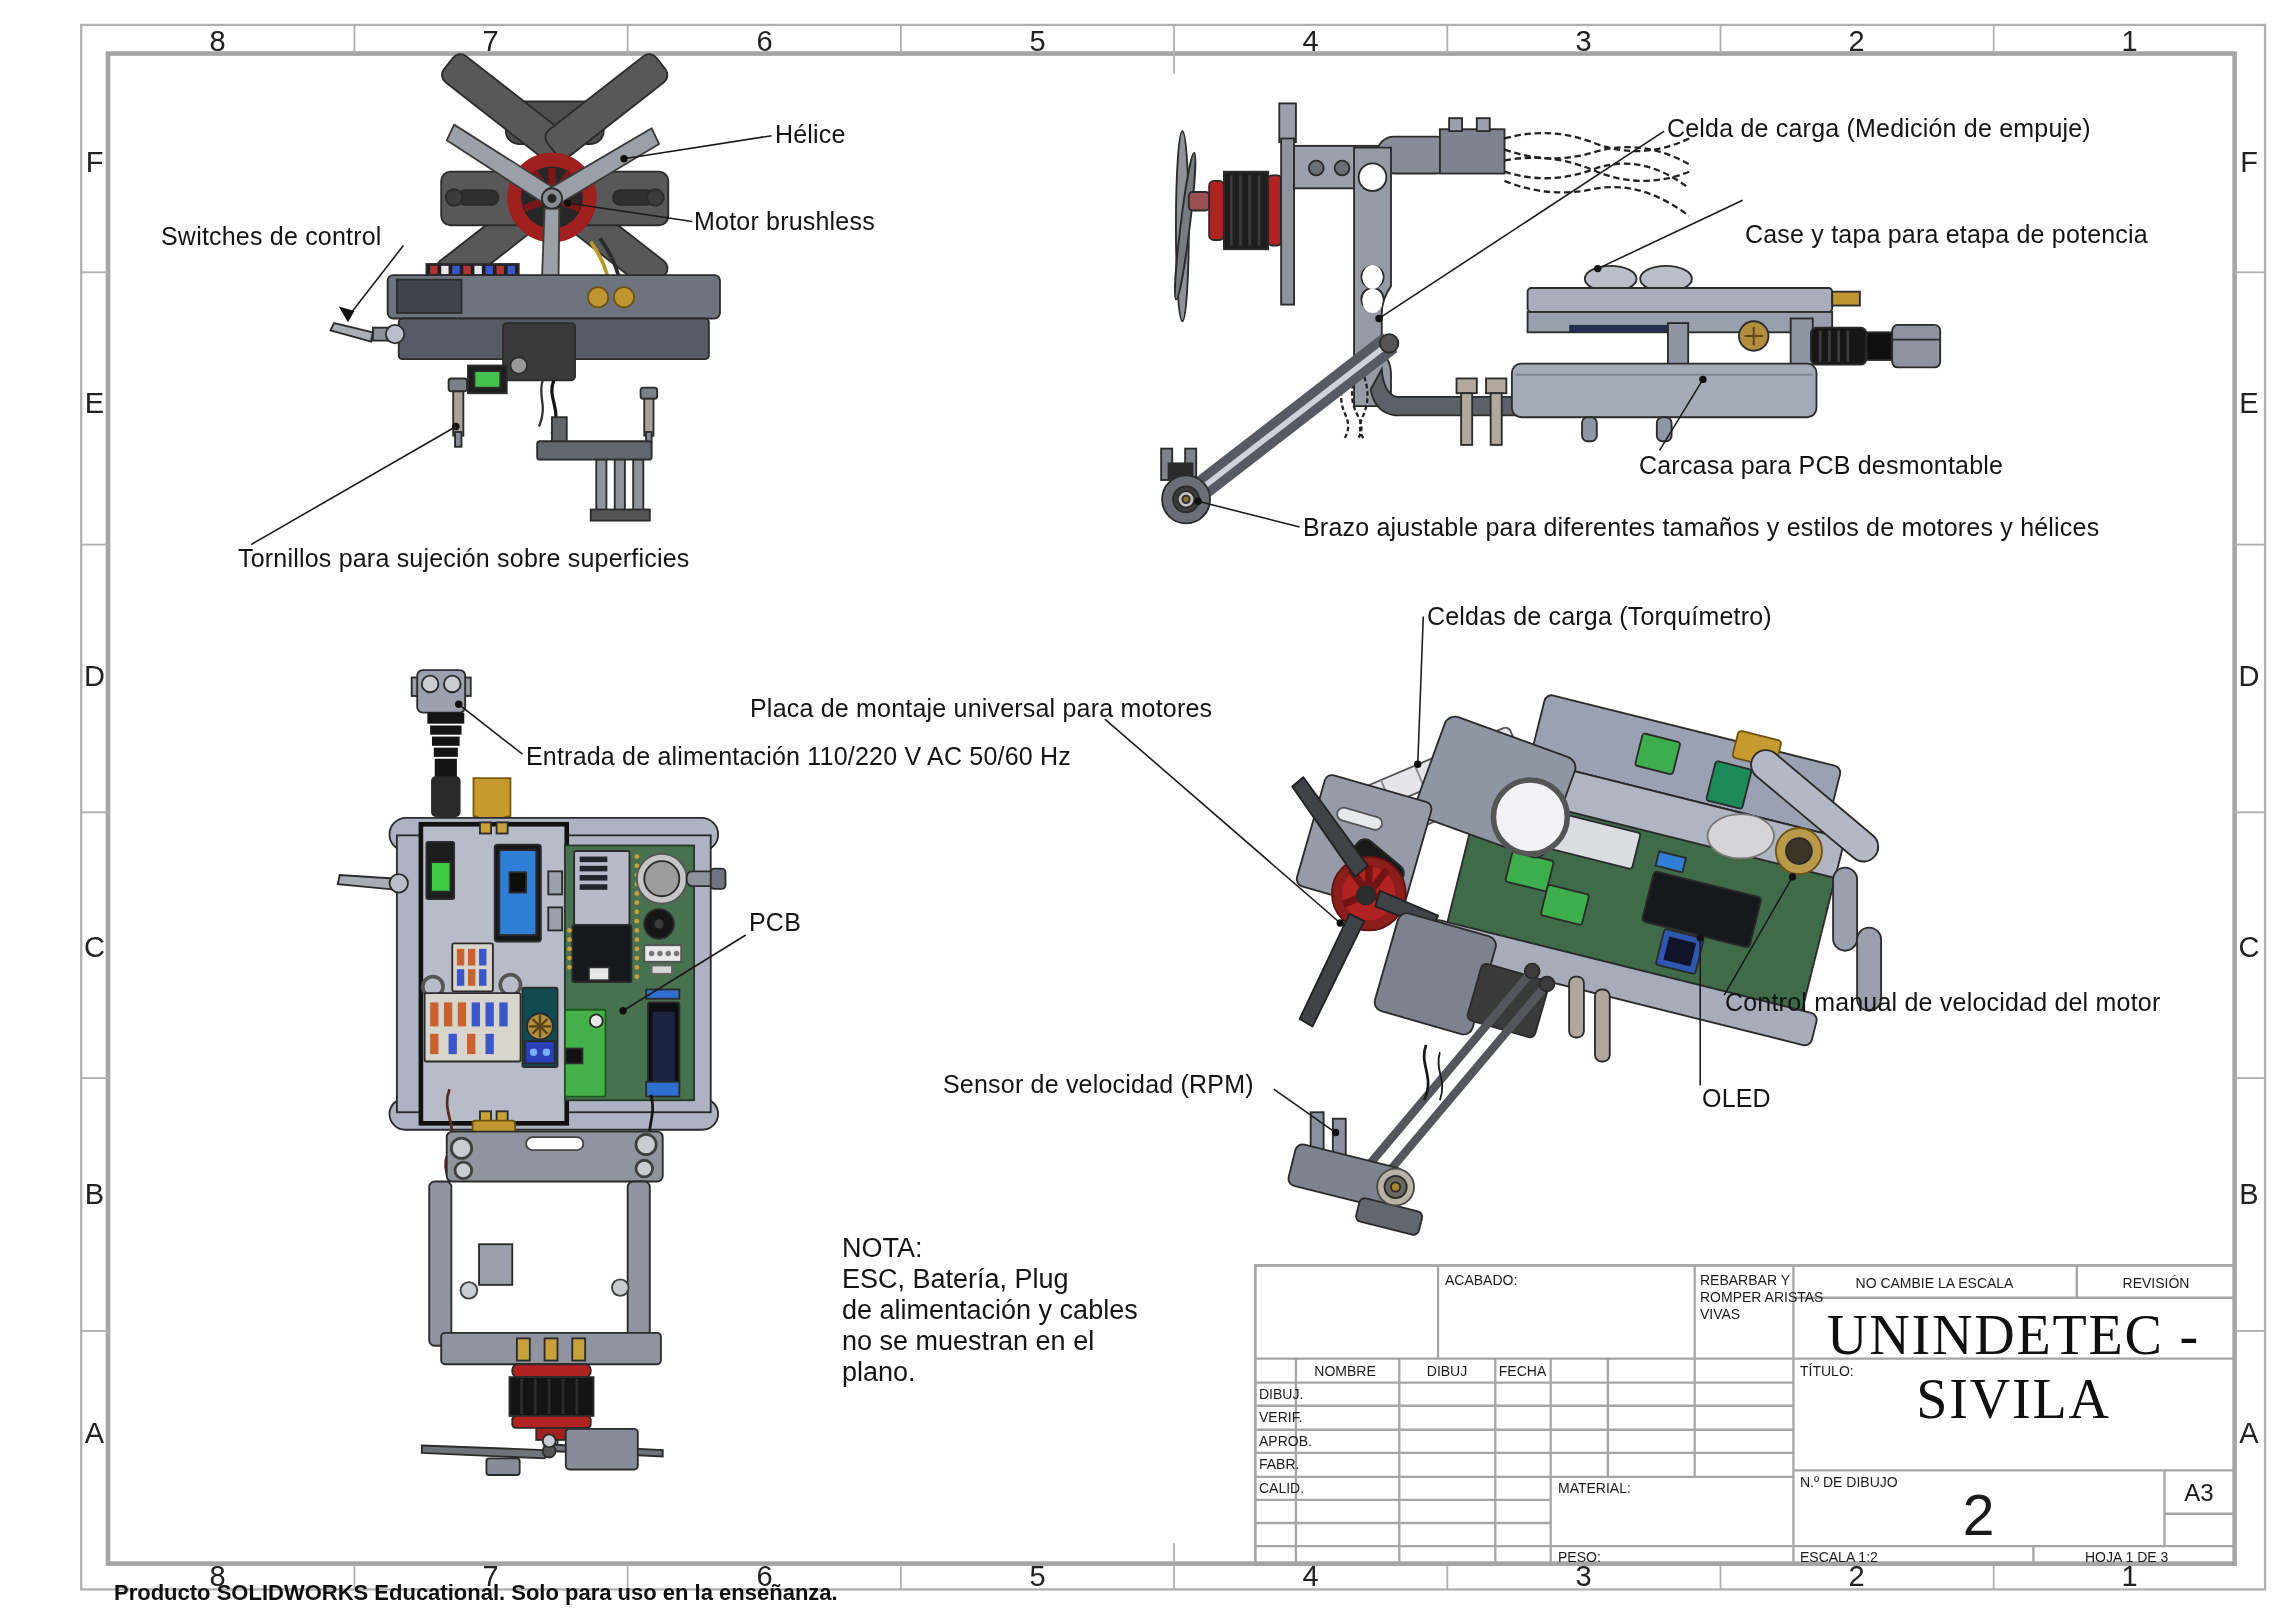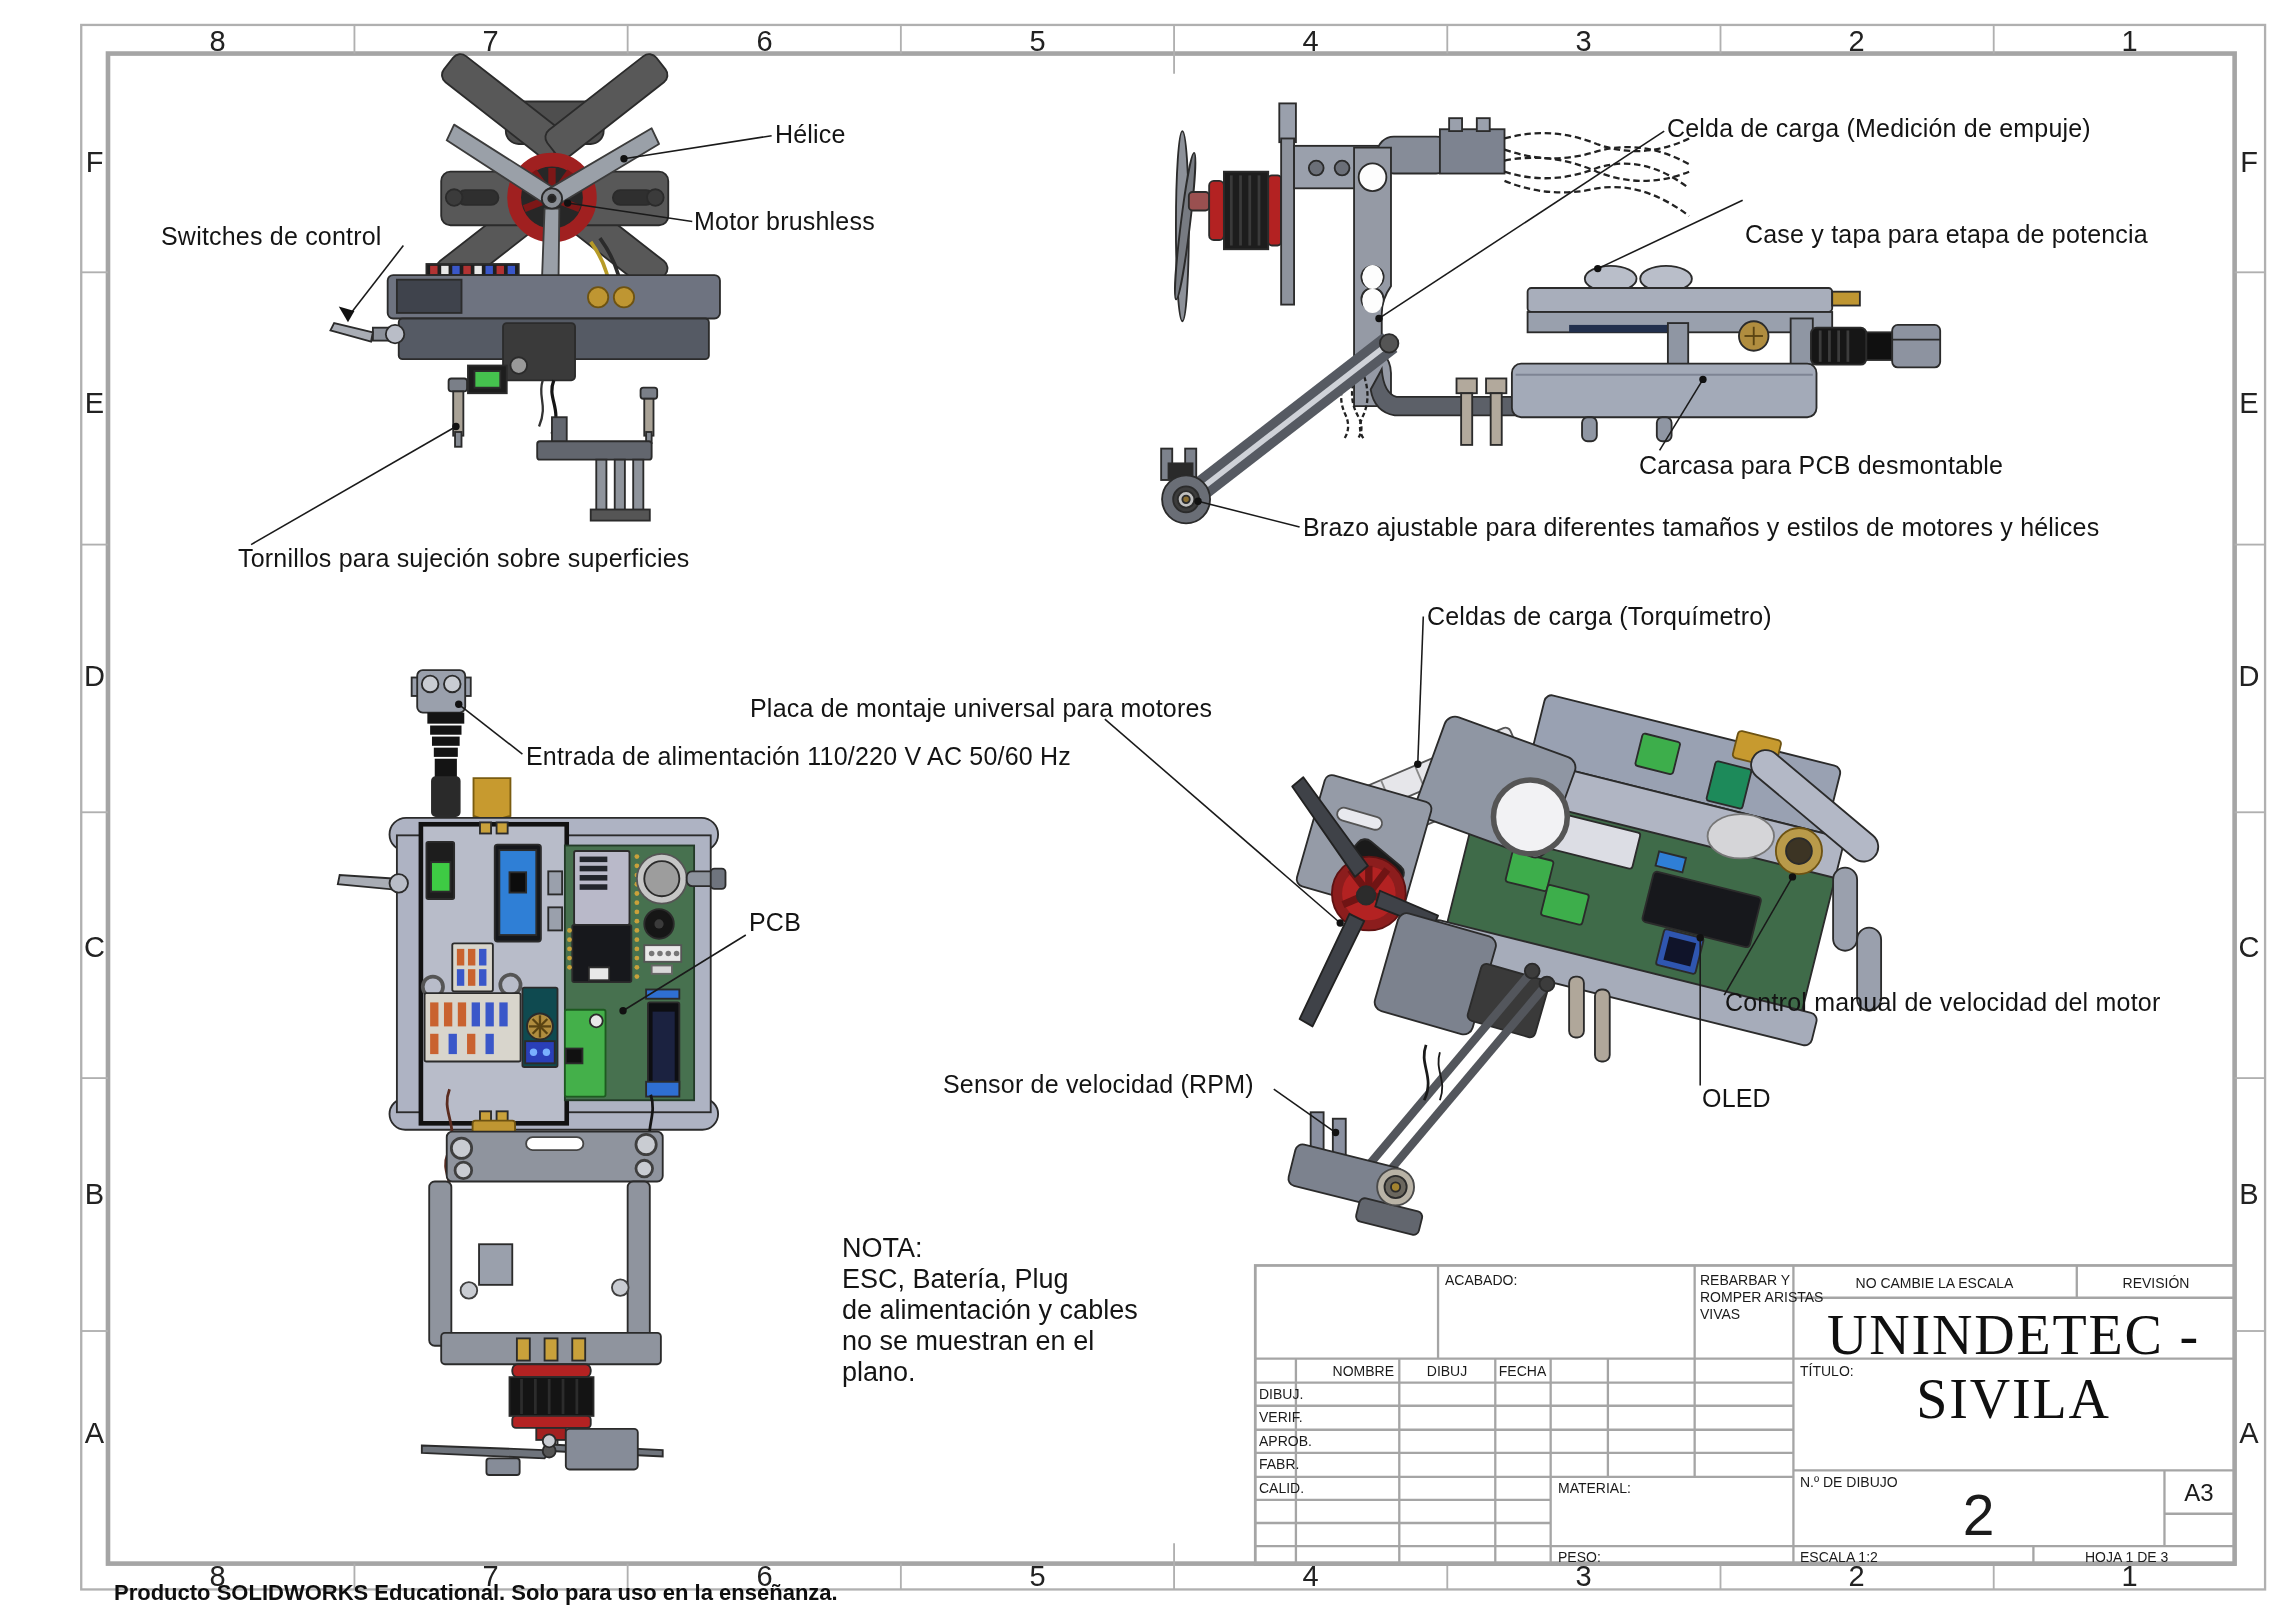--- a/index.html
+++ b/index.html
@@ -598,21 +598,21 @@
 
   <div class="tb tb-cell-label" style="left:1445px;top:1272px;">ACABADO:</div>
   <div class="tb tb-small" style="left:1700px;top:1272px;">
     <div>REBARBAR Y</div>
     <div>ROMPER ARISTAS</div>
     <div>VIVAS</div>
   </div>
   <div class="tb tb-cell-label tb-center" style="left:1793px;top:1275px;width:283px;">NO CAMBIE LA ESCALA</div>
   <div class="tb tb-cell-label tb-center" style="left:2077px;top:1275px;width:158px;">REVISIÓN</div>
   <div class="tb company tb-center" style="left:1793px;top:1303px;width:441px;">UNINDETEC - SIVILA</div>
-  <div class="tb tb-cell-label tb-center" style="left:1296px;top:1363px;width:98px;text-align:right;">NOMBRE</div>
+  <div class="tb tb-cell-label tb-center" style="left:1296px;top:1363px;width:98px;">NOMBRE</div>
   <div class="tb tb-cell-label tb-center" style="left:1399px;top:1363px;width:96px;">DIBUJ</div>
   <div class="tb tb-cell-label tb-center" style="left:1495px;top:1363px;width:55px;">FECHA</div>
   <div class="tb tb-cell-label" style="left:1259px;top:1386px;">DIBUJ.</div>
   <div class="tb tb-cell-label" style="left:1259px;top:1409px;">VERIF.</div>
   <div class="tb tb-cell-label" style="left:1259px;top:1433px;">APROB.</div>
   <div class="tb tb-cell-label" style="left:1259px;top:1456px;">FABR.</div>
   <div class="tb tb-cell-label" style="left:1259px;top:1480px;">CALID.</div>
   <div class="tb tb-cell-label" style="left:1800px;top:1363px;">TÍTULO:</div>
   <div class="tb tb-cell-label" style="left:1558px;top:1480px;">MATERIAL:</div>
   <div class="tb tb-cell-label" style="left:1558px;top:1549px;">PESO:</div>

